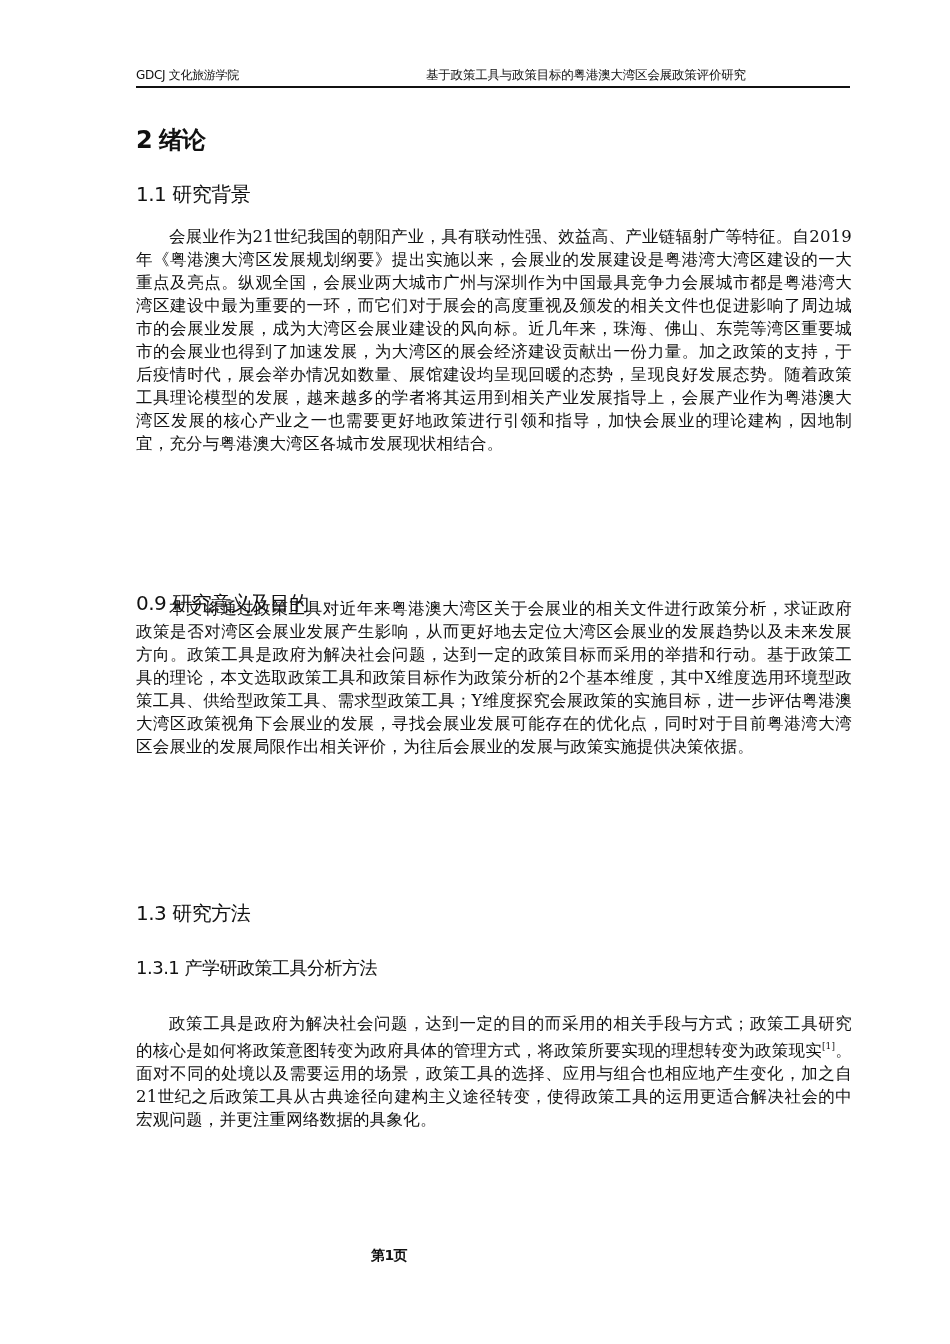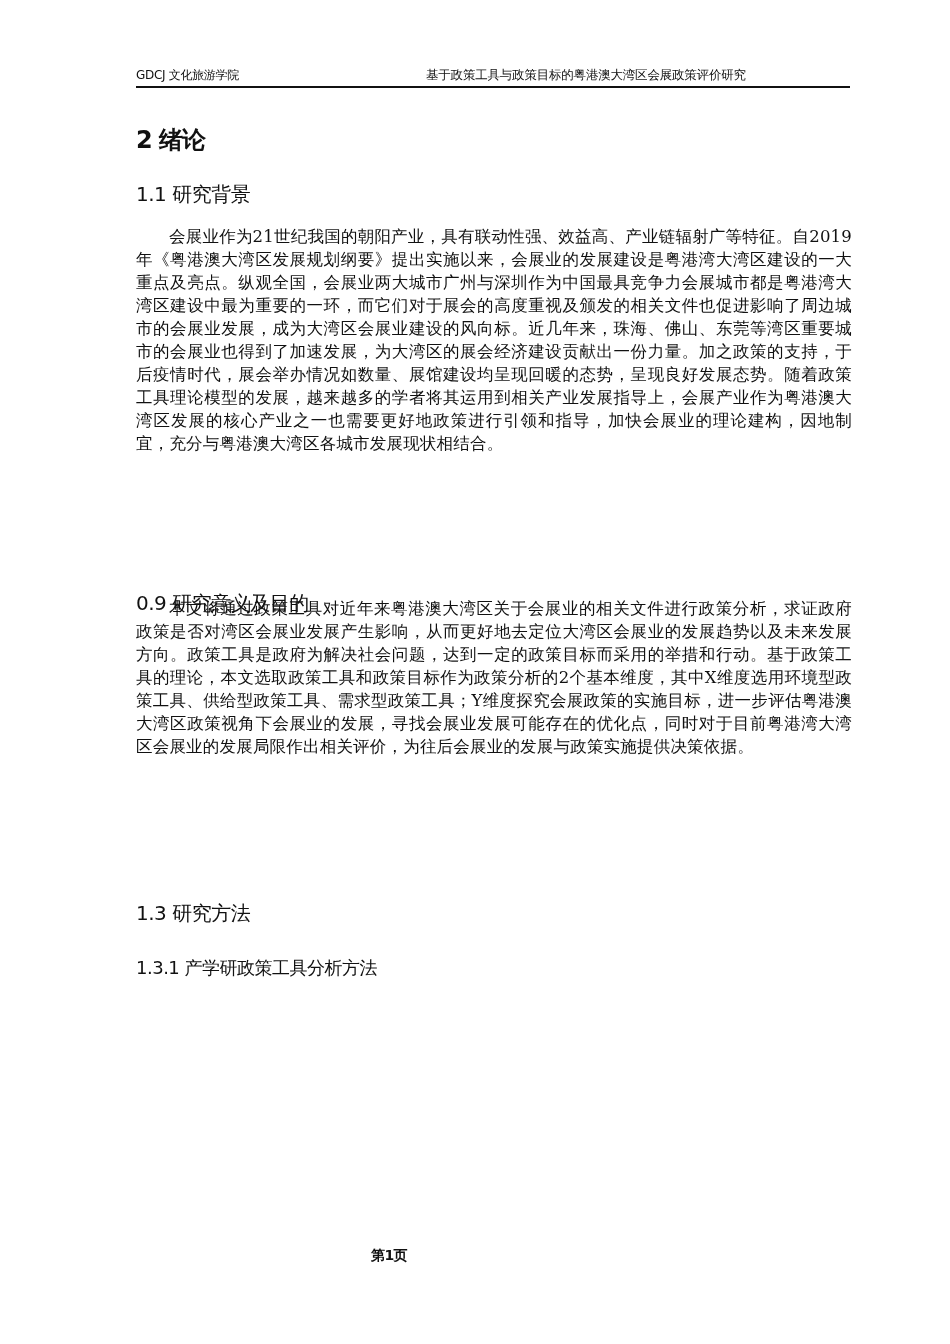--- a/index.html
+++ b/index.html
@@ -29,15 +29,16 @@
 
   <div class="h2" style="top:181px;">1.1 研究背景</div>
   <div class="para" style="top:225px;">会展业作为21世纪我国的朝阳产业，具有联动性强、效益高、产业链辐射广等特征。自2019年《粤港澳大湾区发展规划纲要》提出实施以来，会展业的发展建设是粤港湾大湾区建设的一大重点及亮点。纵观全国，会展业两大城市广州与深圳作为中国最具竞争力会展城市都是粤港湾大湾区建设中最为重要的一环，而它们对于展会的高度重视及颁发的相关文件也促进影响了周边城市的会展业发展，成为大湾区会展业建设的风向标。近几年来，珠海、佛山、东莞等湾区重要城市的会展业也得到了加速发展，为大湾区的展会经济建设贡献出一份力量。加之政策的支持，于后疫情时代，展会举办情况如数量、展馆建设均呈现回暖的态势，呈现良好发展态势。随着政策工具理论模型的发展，越来越多的学者将其运用到相关产业发展指导上，会展产业作为粤港澳大湾区发展的核心产业之一也需要更好地政策进行引领和指导，加快会展业的理论建构，因地制宜，充分与粤港澳大湾区各城市发展现状相结合。</div>
 
   <div class="h2" style="top:590px;">0.9 研究意义及目的</div>
   <div class="para" style="top:597px;">本文将通过政策工具对近年来粤港澳大湾区关于会展业的相关文件进行政策分析，求证政府政策是否对湾区会展业发展产生影响，从而更好地去定位大湾区会展业的发展趋势以及未来发展方向。政策工具是政府为解决社会问题，达到一定的政策目标而采用的举措和行动。基于政策工具的理论，本文选取政策工具和政策目标作为政策分析的2个基本维度，其中X维度选用环境型政策工具、供给型政策工具、需求型政策工具；Y维度探究会展政策的实施目标，进一步评估粤港澳大湾区政策视角下会展业的发展，寻找会展业发展可能存在的优化点，同时对于目前粤港湾大湾区会展业的发展局限作出相关评价，为往后会展业的发展与政策实施提供决策依据。</div>
 
   <div class="h2" style="top:900px;">1.3 研究方法</div>
 
   <div class="h3" style="top:956px;">1.3.1 产学研政策工具分析方法</div>
+  <div class="para" style="top:1012px;"><span>政策工具是政府为解决社会问题，达到一定的目的而采用的相关手段与方式；政策工具研究的核心是如何将政策意图转变为政府具体的管理方式，将政策所要实现的理想转变为政策现实</span><sup>[1]</sup><span>。面对不同的处境以及需要运用的场景，政策工具的选择、应用与组合也相应地产生变化，加之自21世纪之后政策工具从古典途径向建构主义途径转变，使得政策工具的运用更适合解决社会的中宏观问题，并更注重网络数据的具象化。</span></div>
 
   <div class="footer">第1页</div>
 </div>
 
 </body></html>

